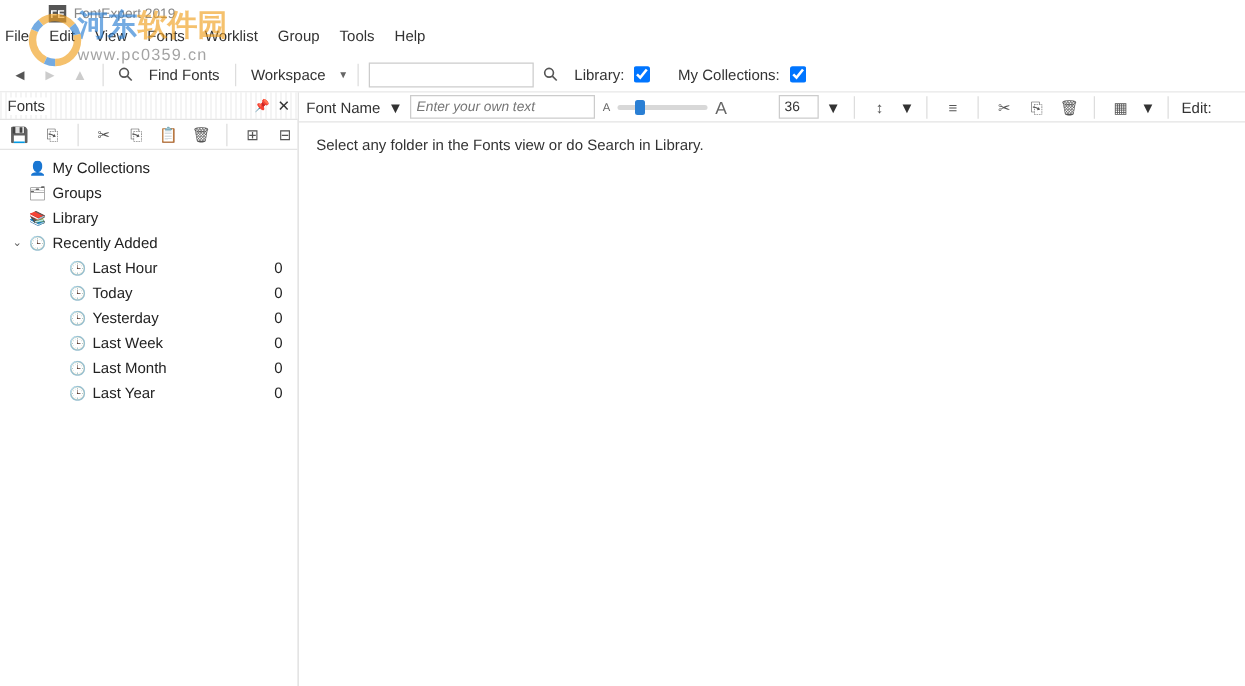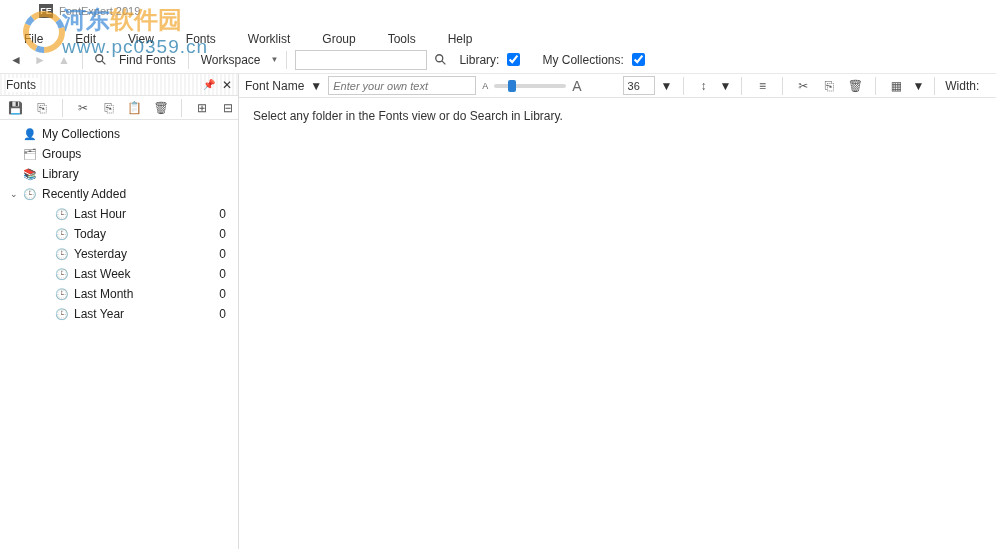--- a/index.html
+++ b/index.html
@@ -1,32 +1,32 @@
 <!DOCTYPE html>
 <html><head>
 <meta charset="utf-8">
 <style>
 * { box-sizing: border-box; margin: 0; padding: 0; }
 body { font-family: "Segoe UI", Tahoma, sans-serif; font-size: 12px; color: #333; background: #fff; width: 996px; height: 549px; overflow: hidden; position: relative; }
 .titlebar { height: 22px; display: flex; align-items: center; padding-left: 6px; background: #fff; }
 .titlebar .ico { width: 14px; height: 14px; background: #555; color: #fff; font-size: 9px; font-weight: bold; display: inline-flex; align-items: center; justify-content: center; margin-right: 6px; margin-left: 33px; }
 .titlebar .t { color: #888; font-size: 11px; }
-.menubar { height: 24px; display: flex; align-items: flex-end; padding-left: 24px; gap: 32px; background: #fff; }
+.menubar { height: 24px; display: flex; align-items: flex-start; padding-left: 4px; gap: 16px; background: #fff; }
 .menubar span { color: #333; cursor: default; }
 .toolbar { height: 28px; display: flex; align-items: center; padding-left: 6px; gap: 4px; border-bottom: 1px solid #e8e8e8; background: #fff; }
 .btn-ico { width: 20px; height: 20px; display: inline-flex; align-items: center; justify-content: center; color: #555; cursor: default; }
 .sep { width: 1px; height: 18px; background: #ddd; margin: 0 4px; }
 .toolbar .lbl { color: #333; margin: 0 4px; }
 .toolbar input[type=checkbox] { width: 13px; height: 13px; }
 .toolbar .dd { font-size: 8px; color: #666; margin-left: 2px; }
 .toolbar .search { width: 132px; height: 20px; border: 1px solid #ccc; background: #fff; }
 .watermark { position: absolute; top: 4px; left: 22px; pointer-events: none; opacity: 0.65; }
 .watermark .big { font-size: 24px; font-weight: bold; color: #2a7fd4; }
 .watermark .big .orange { color: #f0a020; }
-.watermark .url { font-size: 19px; color: #0369a1; letter-spacing: 1px; }
+.watermark .url { font-size: 13px; color: #737373; letter-spacing: 1px; }
 .main { display: flex; height: calc(549px - 22px - 24px - 28px); }
 .left { width: 345px; border-right: 1px solid #dcdcdc; display: flex; flex-direction: column; }
 .panel-title { height: 22px; display: flex; align-items: center; padding: 0 6px; background: repeating-linear-gradient(90deg,#f4f4f4,#f4f4f4 2px,#fff 2px,#fff 4px); border-bottom: 1px solid #e4e4e4; }
 .panel-title .txt { color: #333; flex: 0 0 auto; margin-right: auto; background: #fff; padding-right: 4px; }
 .panel-title .pin { font-size: 10px; color: #555; margin-right: 6px; }
 .panel-title .x { font-size: 12px; color: #333; }
 .left-tools { height: 24px; display: flex; align-items: center; padding-left: 6px; gap: 6px; border-bottom: 1px solid #e4e4e4; }
 .tree { flex: 1; overflow: auto; padding: 4px 0; }
 .tree-row { height: 20px; display: flex; align-items: center; padding-left: 10px; padding-right: 12px; cursor: default; }
 .tree-row.child { padding-left: 42px; }
@@ -203,20 +203,20 @@
       <div class="sep"></div>
       <span class="btn-ico">≡</span>
       <div class="sep"></div>
       <span class="btn-ico">✂</span>
       <span class="btn-ico">⎘</span>
       <span class="btn-ico">🗑</span>
       <div class="sep"></div>
       <span class="btn-ico">▦</span>
         <span class="dd">▼</span>
       <div class="sep"></div>
-      <span class="prop">Width:</span>
+      <span class="prop">Edit:</span>
       <input type="text" class="num" value="400" style="">
     </div>
     <div class="content">
       <div>Select any folder in the Fonts view or do Search in Library.</div>
     </div>
   </div>
 </div>
 
 </body></html>

